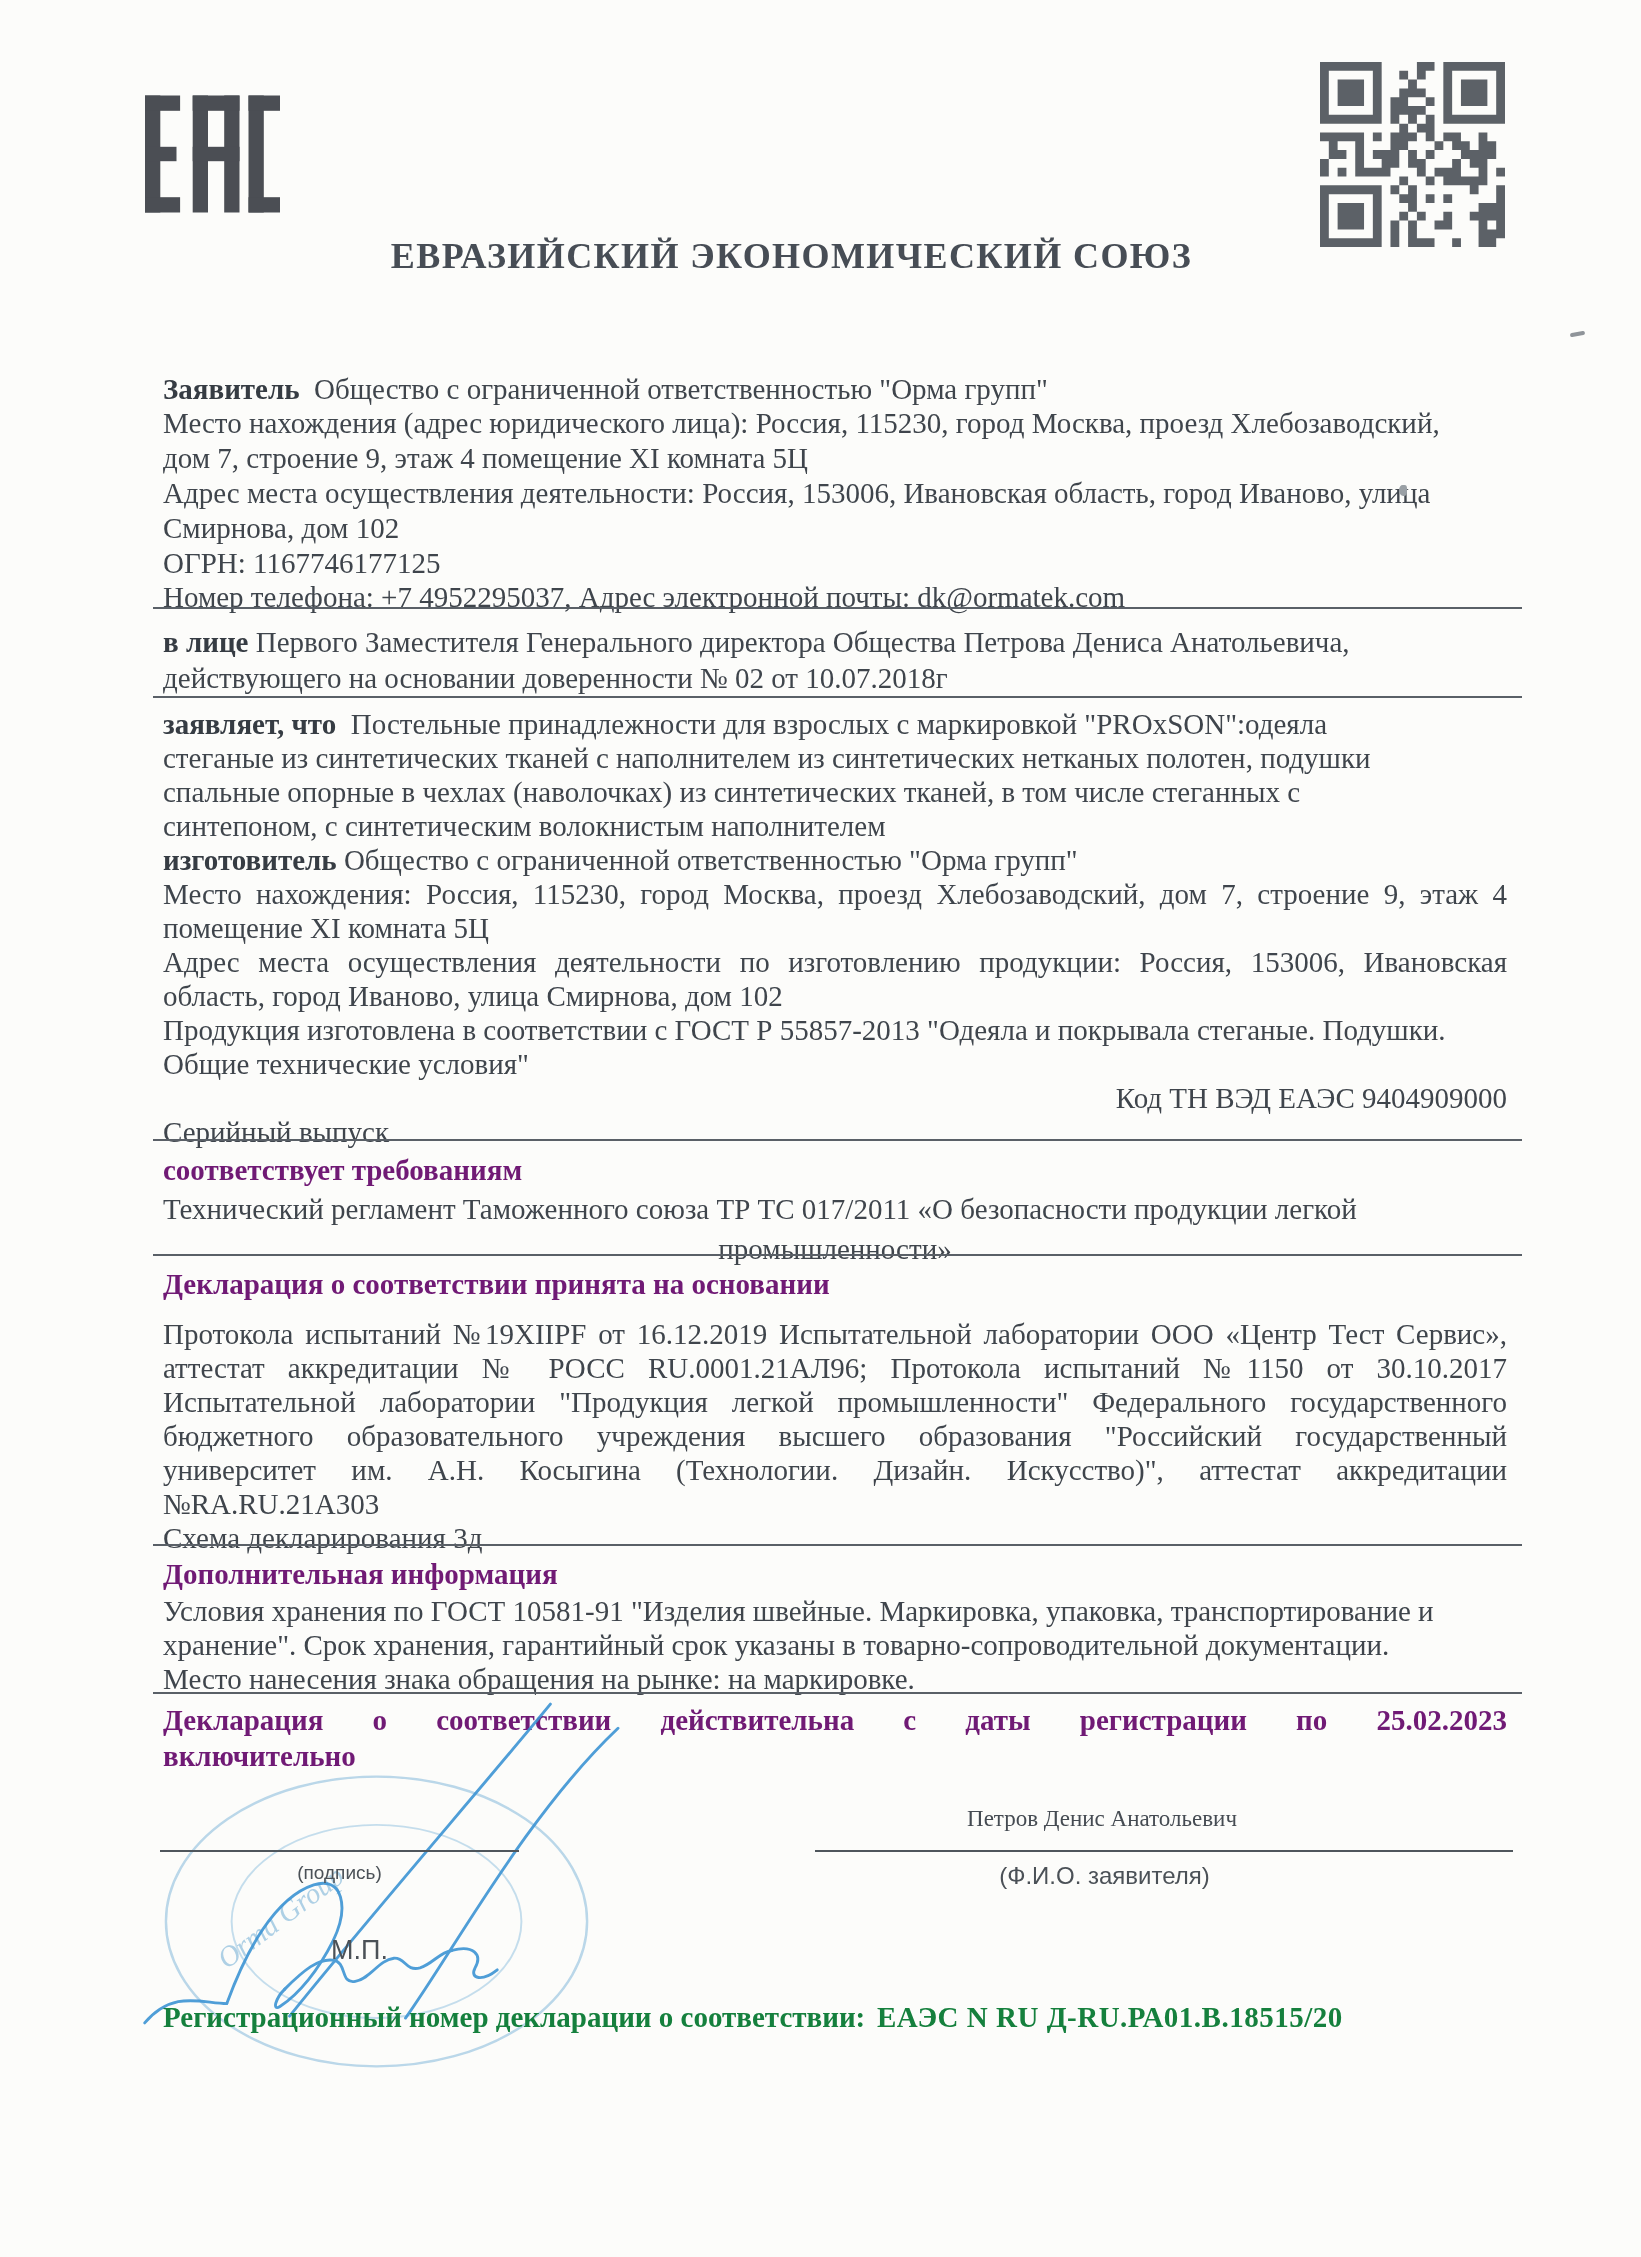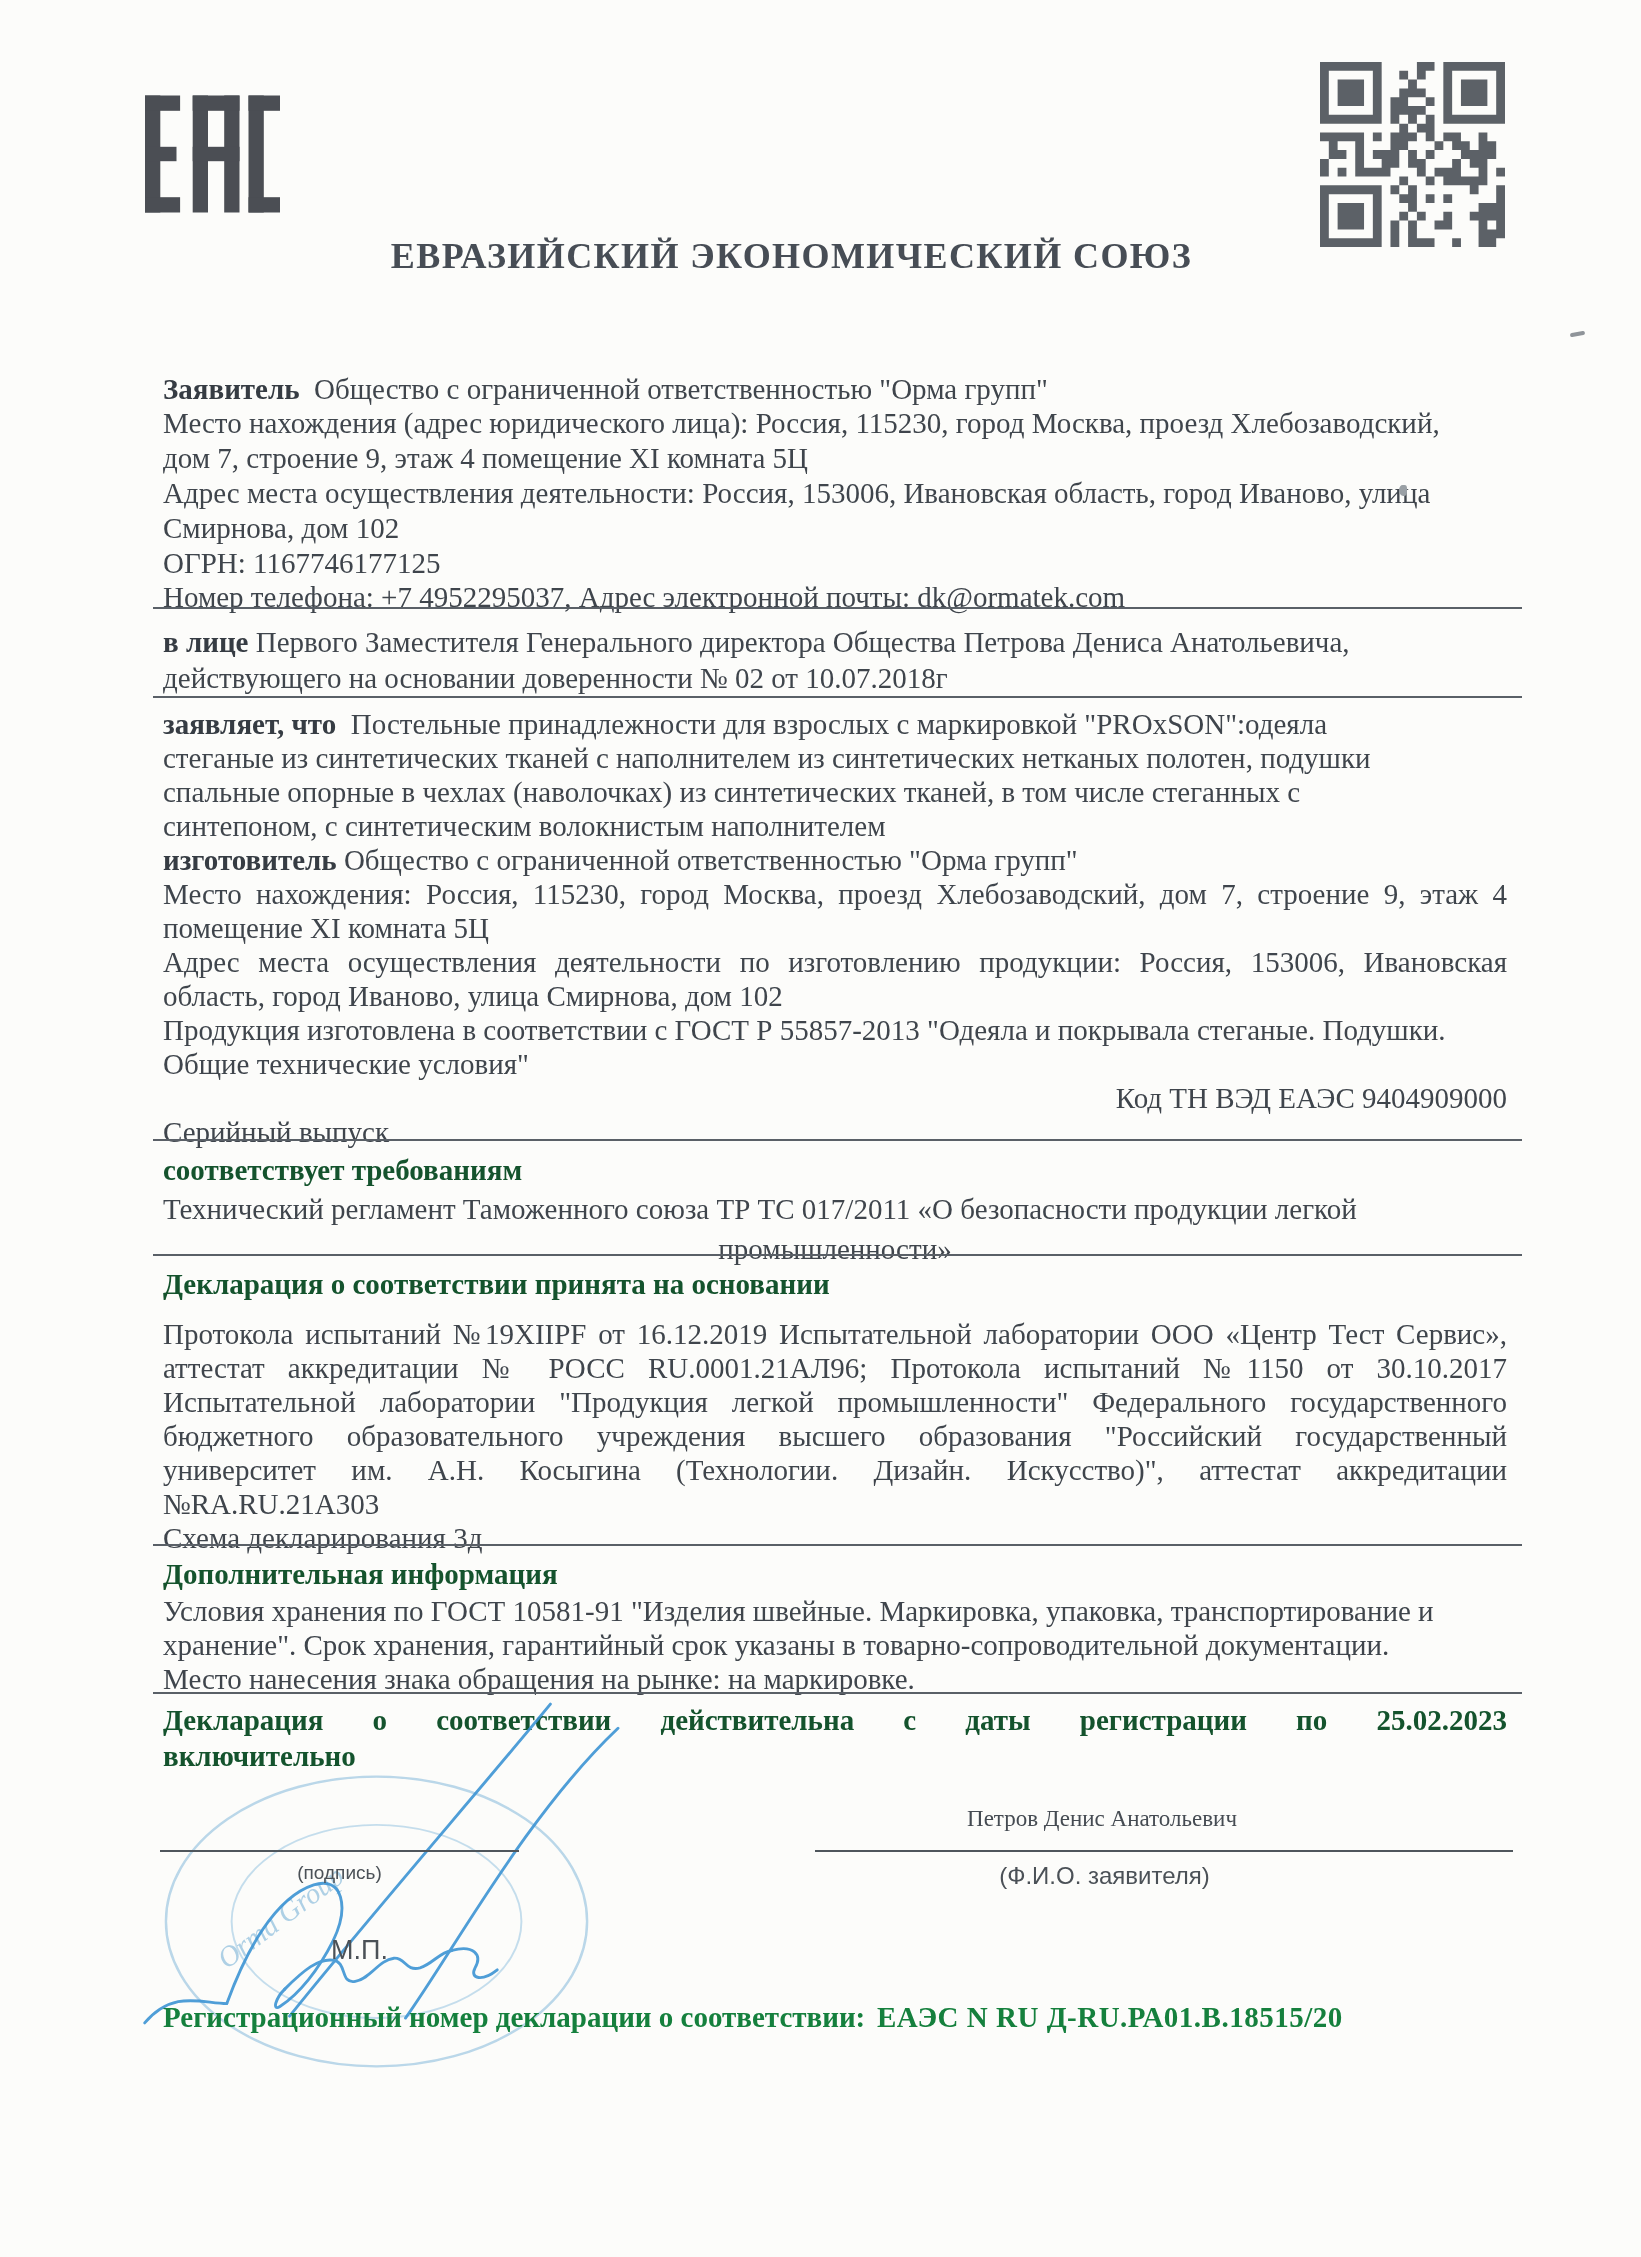--- a/index.html
+++ b/index.html
@@ -10,21 +10,21 @@
   }
   .eac { position:absolute; left:145px; top:92px; width:135px; height:124px; }
   .qr  { position:absolute; left:1320px; top:62px; width:185px; height:185px; }
   .title { position:absolute; left:0; width:1583px; text-align:center;
            font-weight:bold; font-size:36px; letter-spacing:1.4px; color:#474d55; }
   .t1 { top:235px; } .t2 { top:284px; }
   .line { position:absolute; left:163px; width:1344px; height:34px;
           font-size:29px; line-height:34px; white-space:pre; color:#3f454c; }
   .line b { font-weight:bold; color:#363c43; }
   .line.j { white-space:normal; text-align:justify; text-align-last:justify; }
-  .line.B { font-weight:bold; color:#14532d; }
+  .line.B { font-weight:bold; color:#701a75; }
   .rule { position:absolute; left:153px; width:1369px; height:1.9px; background:#5a6067; }
   .stamp-sig { position:absolute; left:135px; top:1680px; width:541px; height:454px; }
   .sigline { position:absolute; height:1.9px; background:#4f565c; top:1850px; }
   .sigline.l { left:160px; width:359px; }
   .sigline.r { left:815px; width:698px; }
   .caption { position:absolute; font-family:"Liberation Sans","DejaVu Sans",sans-serif;
              font-size:19px; color:#4b5157; text-align:center; }
   .cap-l { left:160px; width:359px; top:1862px; }
   .cap-r { left:815px; width:579px; top:1862px; font-size:24px; }
   .signer { position:absolute; left:753px; width:698px; top:1806px; text-align:center;

